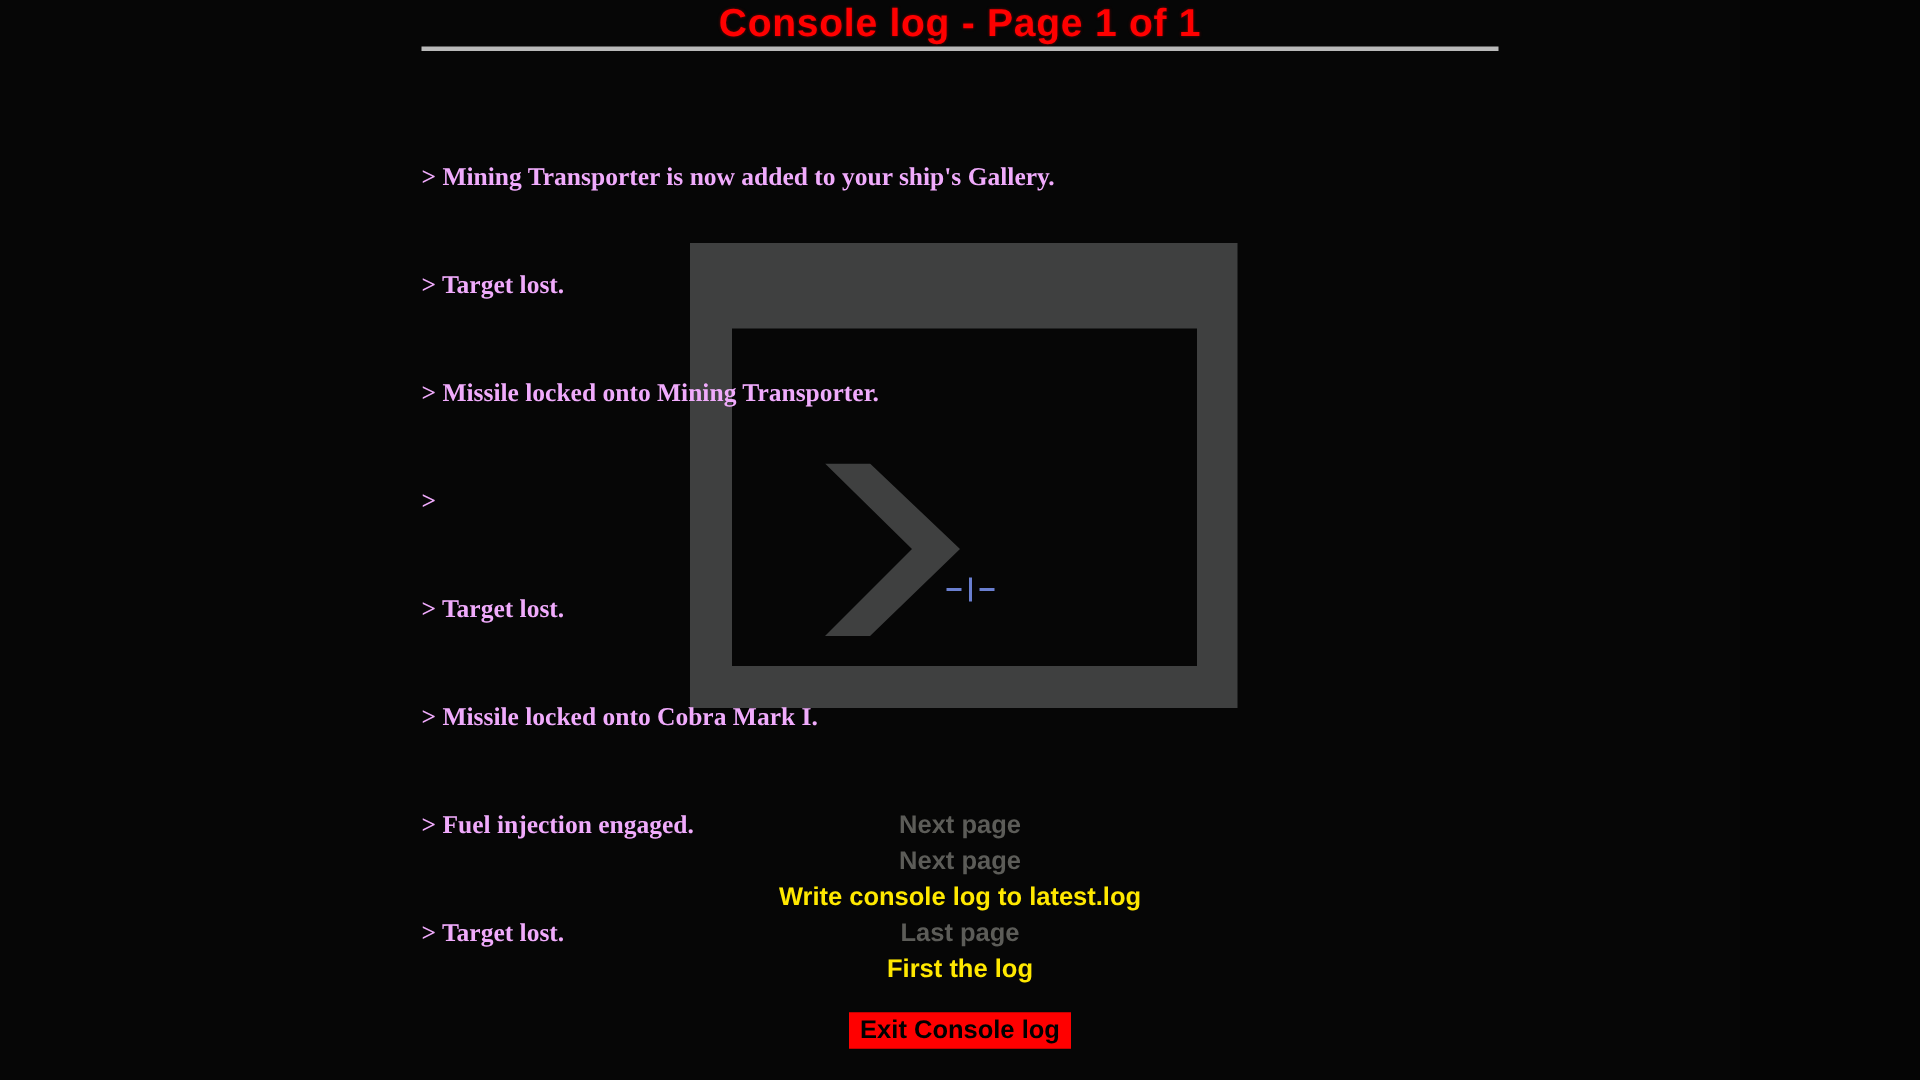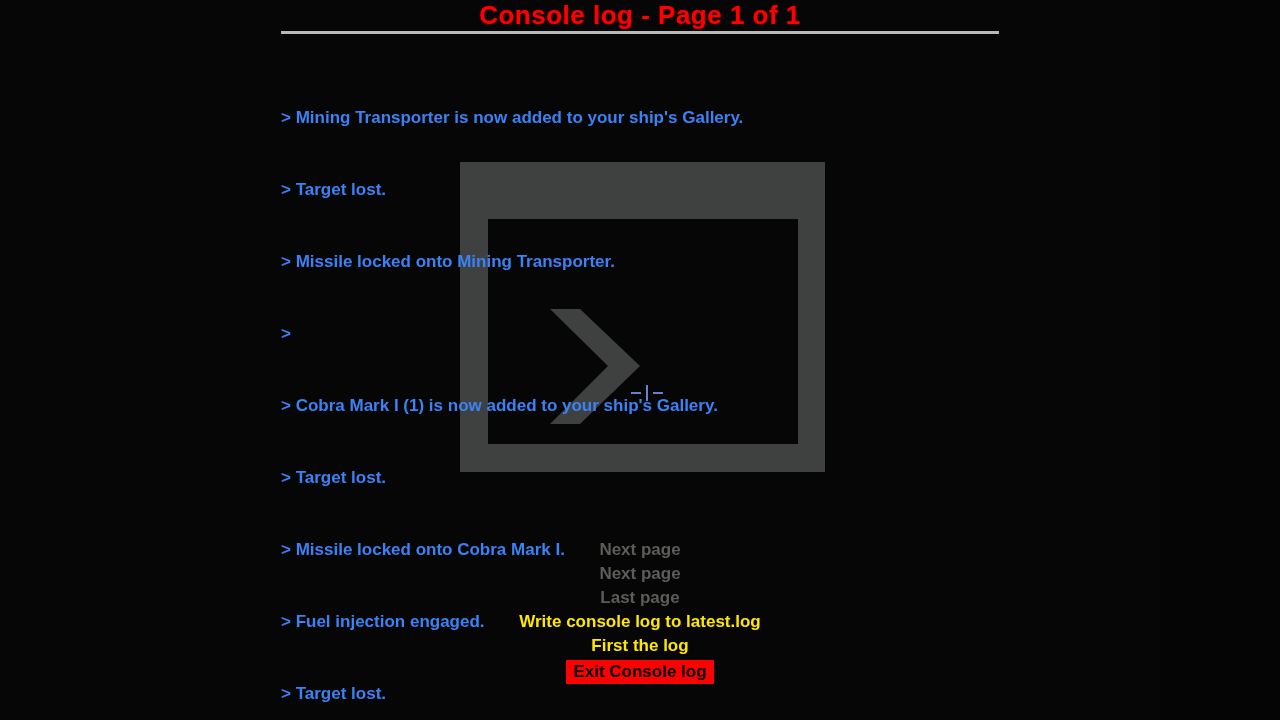--- a/index.html
+++ b/index.html
@@ -83,21 +83,22 @@
     left: 281px;
     top: 58px;
     width: 780px;
     color: #ffe800;
     font-size: 17px;
     font-weight: bold;
     line-height: 24px;
     white-space: pre;
   }
   .log-line {
-    color: #3b82f6;
+    color: #f0abfc;
+    font-family: Liberation Serif, serif;
   }
 
   
   #menu {
     position: absolute;
     left: 0;
     top: 538px;
     width: 1280px;
     text-align: center;
   }
@@ -107,21 +108,21 @@
     line-height: 24px;
     color: #ffe800;
     display: block;
     width: 100%;
   }
   .menu-item.disabled {
     color: #5c5c58;
   }
   .menu-item.selected-wrap {
     line-height: 22px;
-    margin-top: 2px;
+    margin-top: 17px;
   }
   .selected-box {
     display: inline-block;
     background: #ff0000;
     color: #000000;
     padding: 0px 6px 1px 6px;
     font-size: 17px;
     font-weight: bold;
     line-height: 21px;
     border: 1px solid #ff0000;
@@ -146,36 +147,35 @@
         <line x1="17" y1="1" x2="17" y2="17" stroke="#6a7fd0" stroke-width="2"></line>
       </svg>
     </div>
   </div>
 
   <div id="log">
     <div class="log-line">&gt; Mining Transporter is now added to your ship's Gallery.</div>
     <div class="log-line">&gt; Target lost.</div>
     <div class="log-line">&gt; Missile locked onto Mining Transporter.</div>
     <div class="log-line">&gt;</div>
-    <div class="log-line">&gt; Cobra Mark I (1) is now added to your ship's Gallery.</div>
     <div class="log-line">&gt; Target lost.</div>
     <div class="log-line">&gt; Missile locked onto Cobra Mark I.</div>
     <div class="log-line">&gt; Fuel injection engaged.</div>
     <div class="log-line">&gt; Target lost.</div>
     
     
     
     
     
   </div>
 
   <div id="menu">
     <div class="menu-item disabled">Next page</div>
     <div class="menu-item disabled">Next page</div>
+    <div class="menu-item">Write console log to latest.log</div>
     <div class="menu-item disabled">Last page</div>
-    <div class="menu-item">Write console log to latest.log</div>
     <div class="menu-item">First the log</div>
     <div class="menu-item selected-wrap">
       <span class="selected-box">Exit Console log</span>
     </div>
   </div>
 
 </div>
 
 </body></html>

